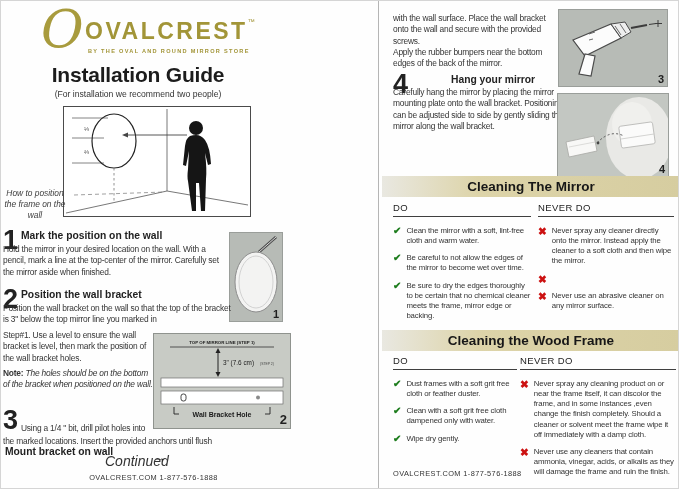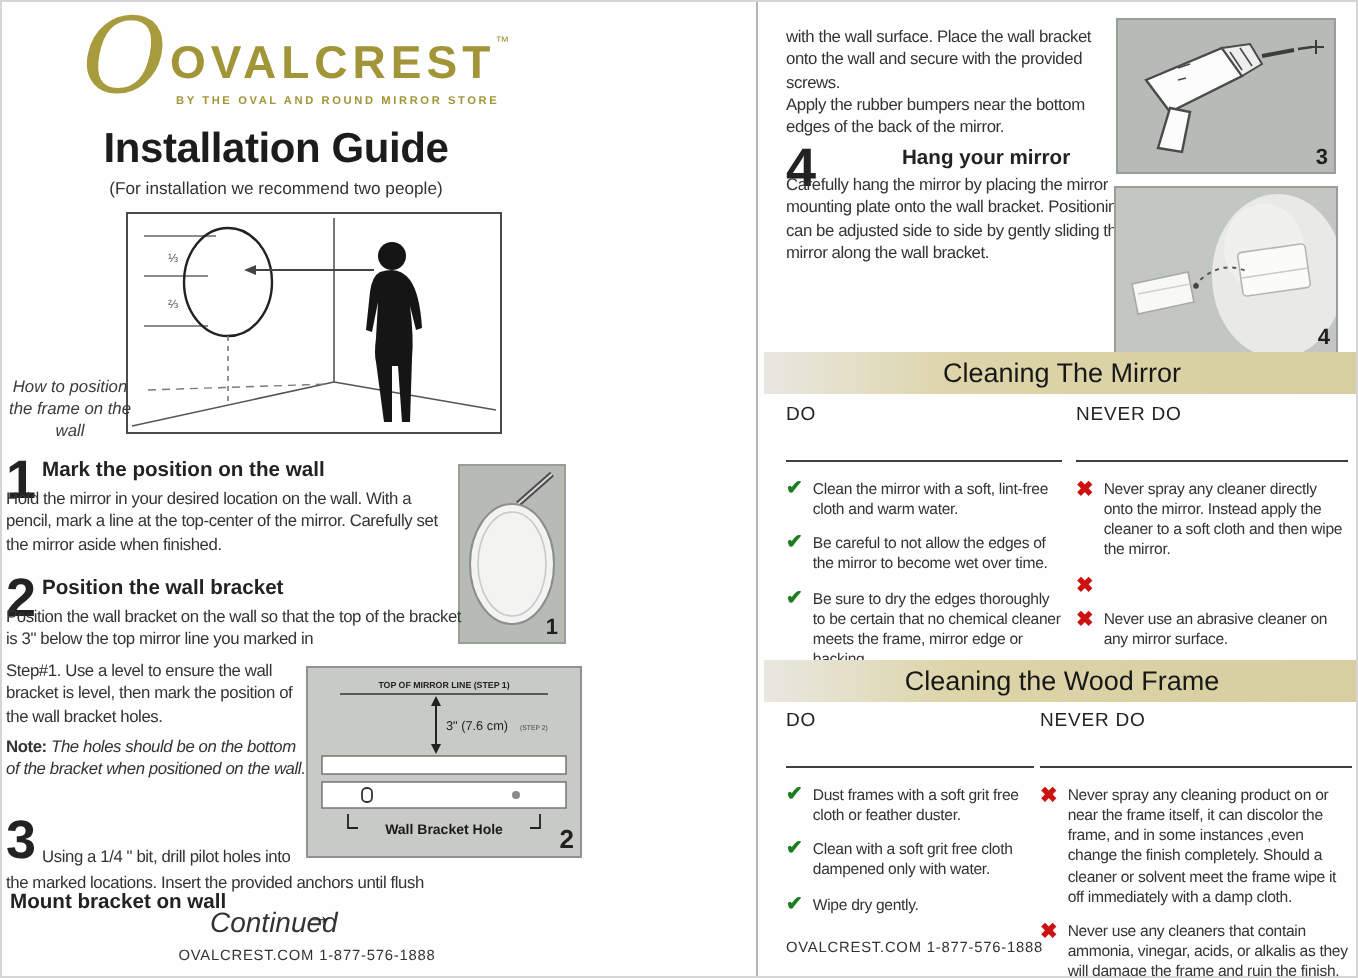--- a/index.html
+++ b/index.html
@@ -26,23 +26,23 @@
   .caption{font-size:8.4px;font-style:italic;color:#3c3c3c;text-align:center;line-height:1.3;}
   .continued{font-size:14px;font-style:italic;color:#333;}
   .cont-arrow{font-size:13px;font-weight:700;color:#222;}
   .footer{font-size:7.4px;letter-spacing:0.4px;color:#333;}
   
   .figbox{background:#b7bbb6;border:1px solid #9a9e9a;box-sizing:border-box;}
   .fig-num{position:absolute;right:3px;bottom:1px;font-size:11px;font-weight:700;color:#1f1f1f;}
   .diagram-box{background:#ffffff;border:1px solid #4a4a4a;box-sizing:border-box;}
   
   .band{background:linear-gradient(to right,#e9e8e1 0%,#ddd4a9 32%,#d6cda0 100%);
-    text-align:center;font-size:13.5px;font-weight:400;color:#171717;line-height:21px;}
+    text-align:center;font-size:13.5px;font-weight:700;color:#171717;line-height:21px;}
   .col-head{font-size:9.5px;color:#222;letter-spacing:0.4px;
-    border-bottom:1.5px solid #3f3f3f;padding-bottom:17px;margin-bottom:9px;}
+    border-bottom:1.5px solid #3f3f3f;padding-bottom:3px;margin-bottom:9px;}
   .li{display:flex;align-items:flex-start;margin-bottom:7px;}
   .check{color:#1e7d1e;font-size:10px;font-weight:700;margin-right:5px;line-height:1;flex:0 0 auto;}
   .cross{color:#cc1111;font-size:10.5px;font-weight:700;margin-right:5px;line-height:1;flex:0 0 auto;}
   .li-text{font-size:7.8px;line-height:1.3;letter-spacing:-0.15px;color:#343434;}
   .divider{background:#b5b5b5;width:1px;}
   svg text{font-family:"Liberation Sans",sans-serif;}
 </style>
 </head>
 <body>
 

